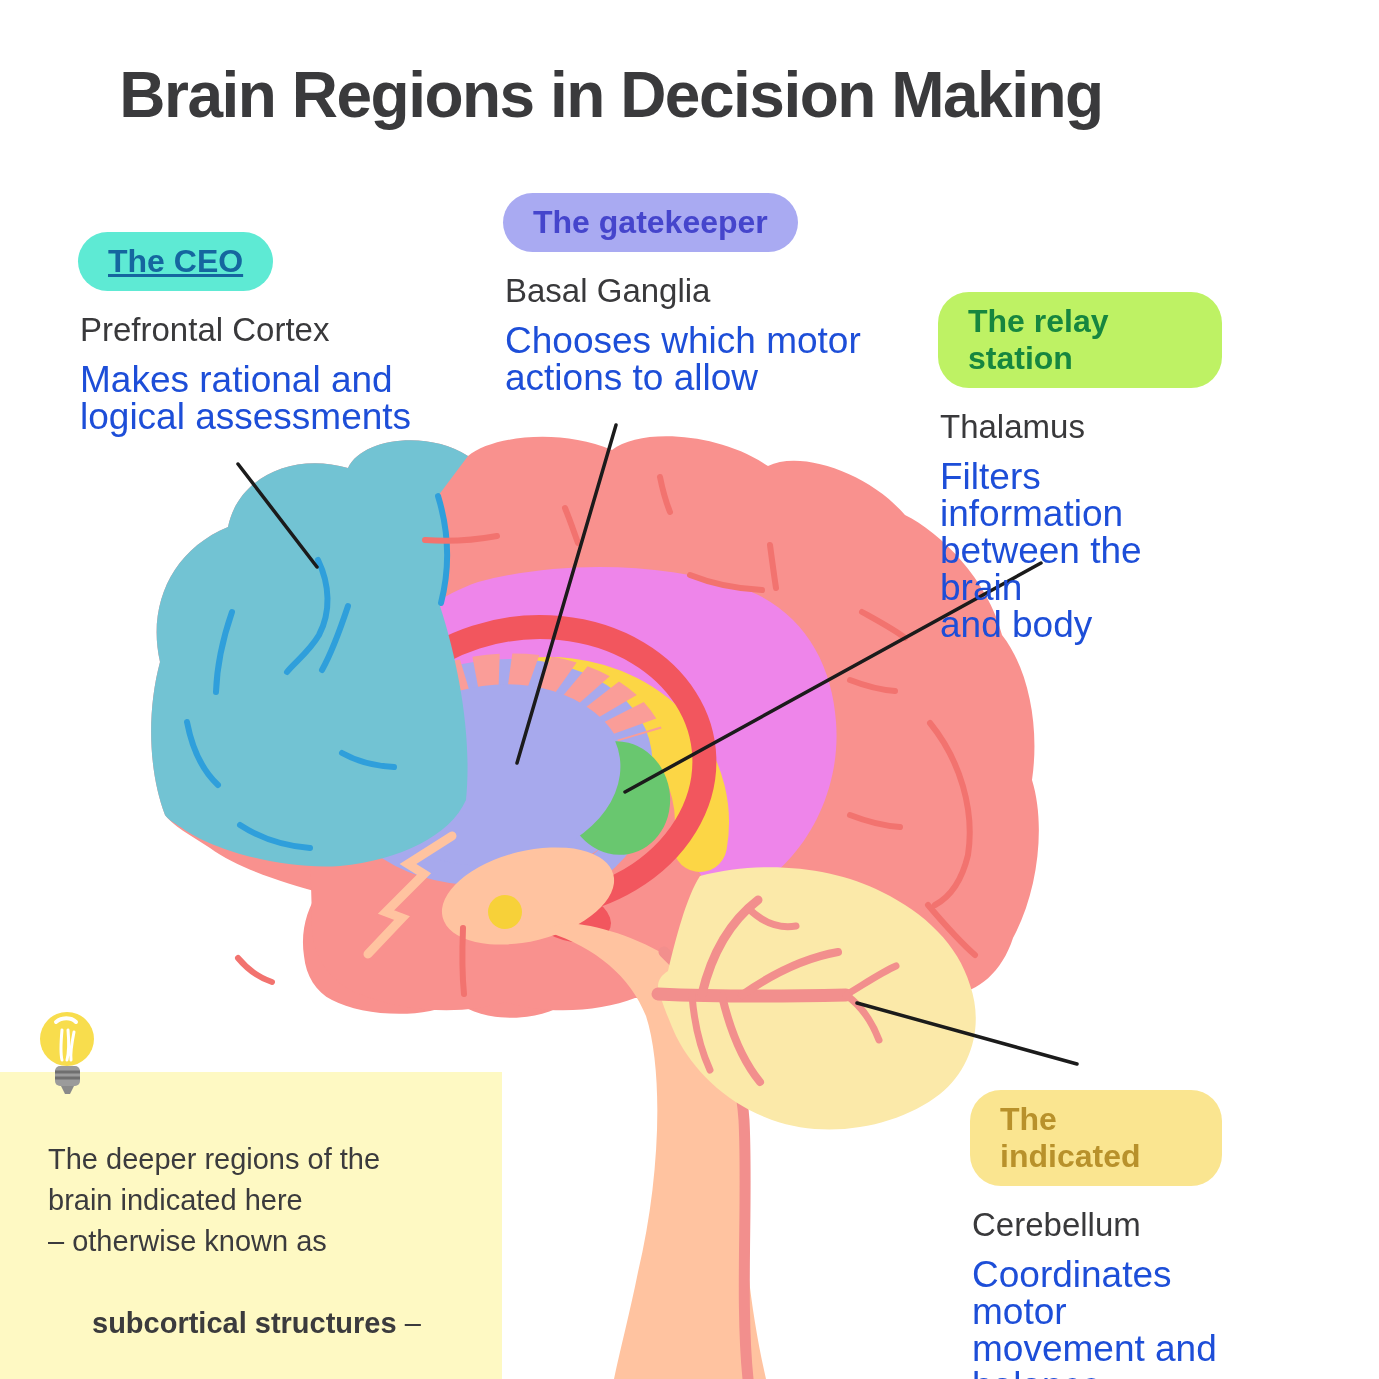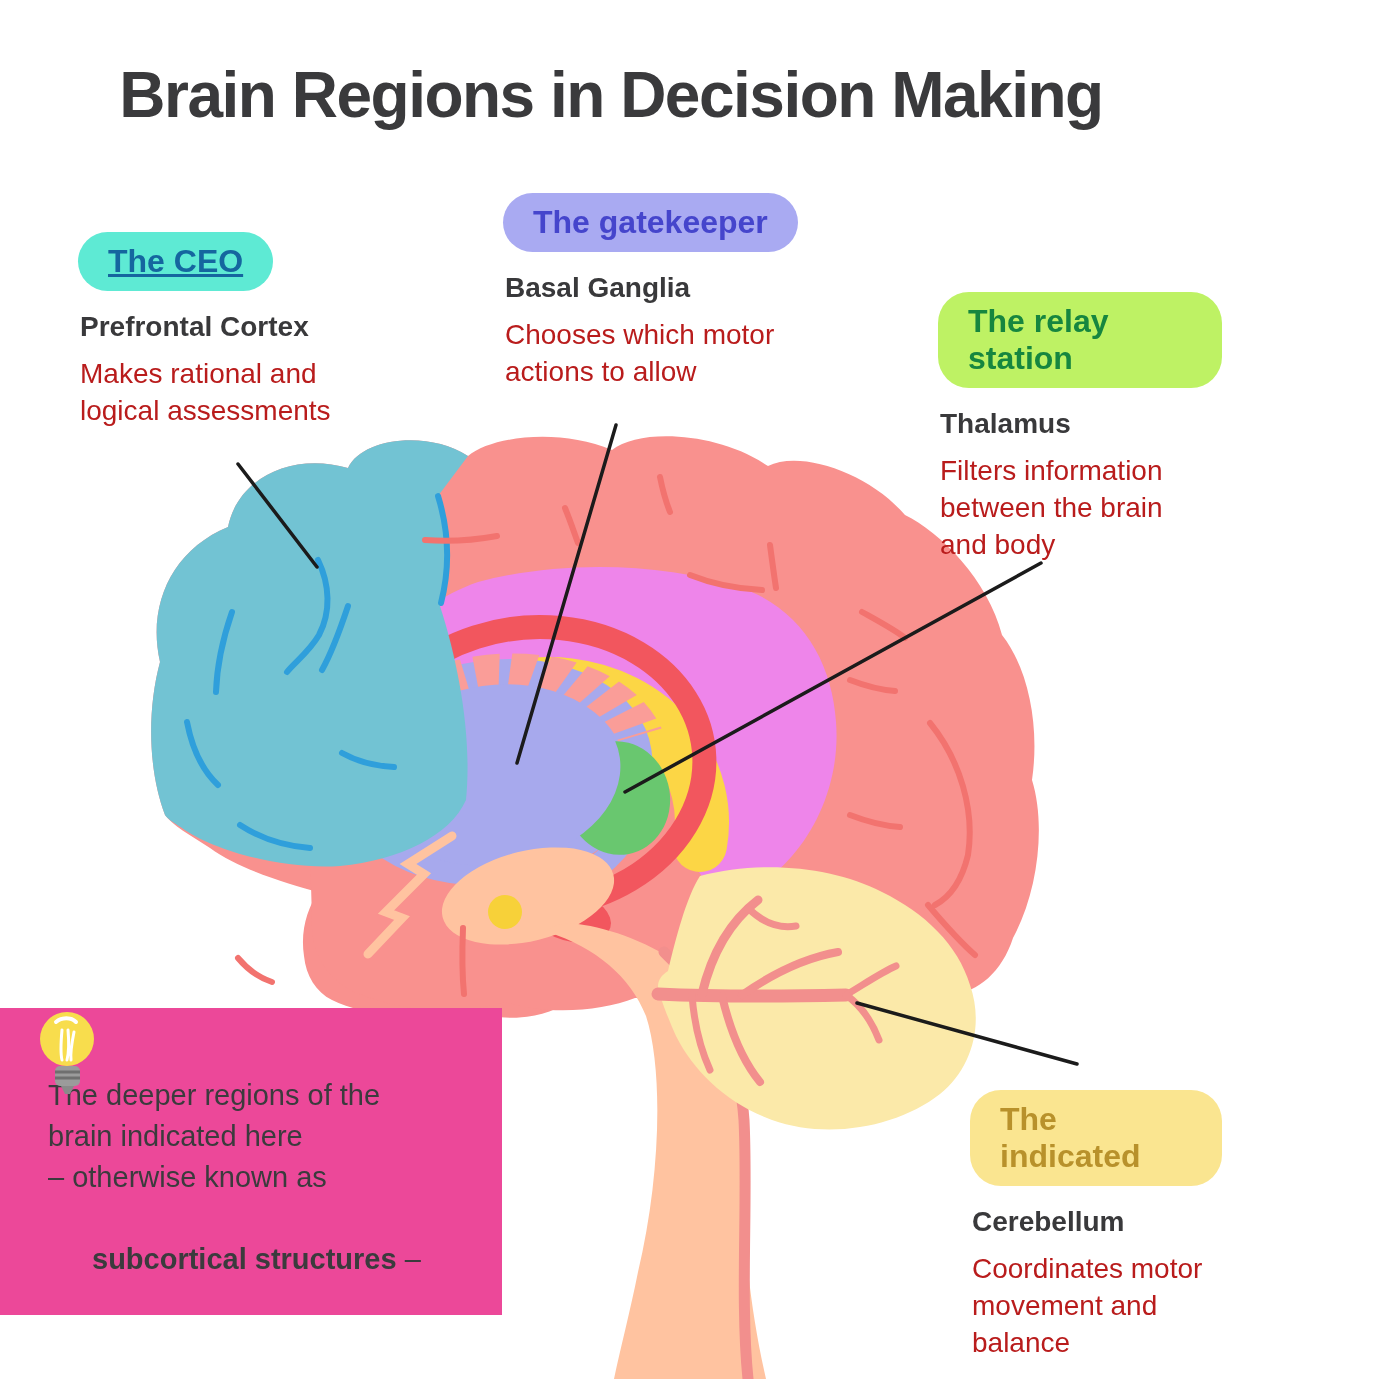--- a/index.html
+++ b/index.html
@@ -14,24 +14,24 @@
   .brain-svg{position:absolute;left:0;top:0;width:1379px;height:1379px;}
   .label-block{position:absolute;}
   .badge{
     display:inline-block;border-radius:31px;padding:11px 30px;
     font-size:32px;font-weight:800;line-height:1.15;
   }
   .badge-ceo{background:#5eead4;color:#15669f;text-decoration:underline;}
   .badge-gatekeeper{background:#a9aaf2;color:#4545cc;}
   .badge-relay{background:#bef264;color:#16863f;}
   .badge-balancer{background:#fae590;color:#b8912b;}
-  .region-name{font-size:28px;font-weight:700;color:#39393b;margin:20px 0 0 2px;}
-  .region-desc{font-size:28px;line-height:37px;color:#b91c1c;margin:12px 0 0 2px;white-space:pre-line;}
+  .region-name{font-size:33px;font-weight:400;color:#39393b;margin:20px 0 0 2px;}
+  .region-desc{font-size:37px;line-height:37px;color:#1d4ed8;margin:12px 0 0 2px;white-space:pre-line;}
   .note-box{
-    position:absolute;left:0;top:1008px;width:502px;height:307px;background:#ec4899;
+    position:absolute;left:0;top:1072px;width:502px;height:307px;background:#fef9c3;
   }
   .note-text{
     position:absolute;left:48px;top:26px;width:430px;
     font-size:29px;line-height:41px;color:#3b3b3d;white-space:pre-line;
   }
   .note-text .bold{font-weight:800;margin-left:44px;}
   .bulb{position:absolute;left:36px;top:1008px;}
 </style>
 </head>
 <body>

